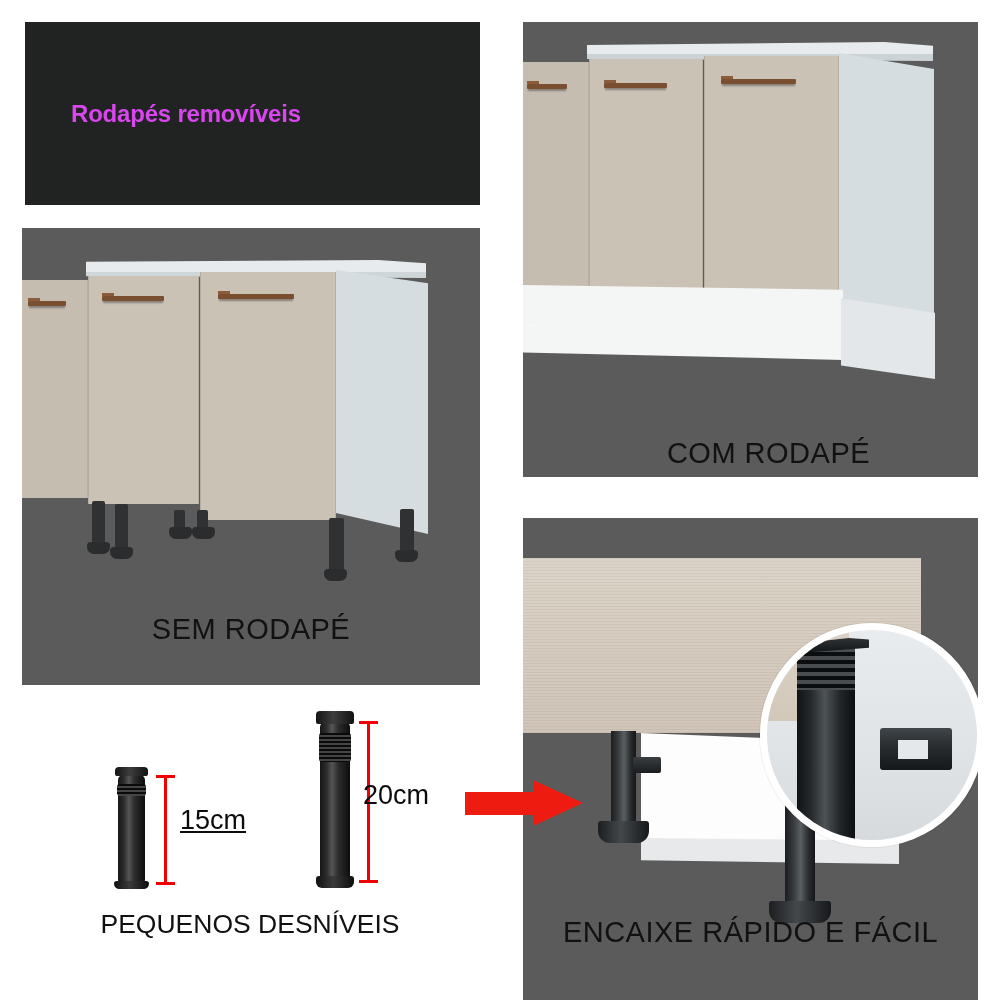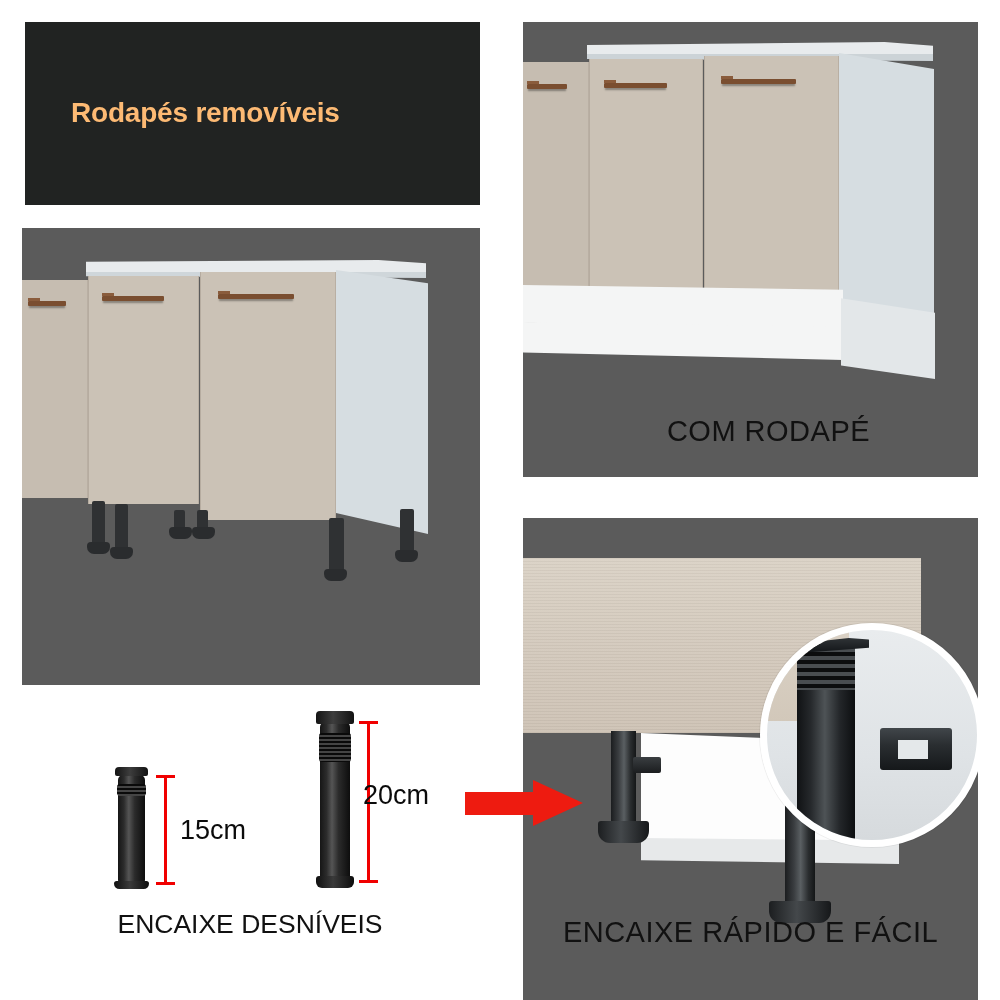--- a/index.html
+++ b/index.html
@@ -7,21 +7,21 @@
   body { font-family:"Liberation Sans", sans-serif; position:relative; overflow:hidden; }
 
   .stage { position:absolute; left:0; top:0; width:1000px; height:1000px; background:#fff; }
 
   
   .title-block{
     position:absolute; left:25px; top:22px; width:455px; height:183px;
     background:#212322; display:flex; align-items:center;
   }
   .title-text{
-    color:#fdba74; font-size:28px; font-weight:bold; line-height:1.32;
+    color:#d946ef; font-size:24px; font-weight:bold; line-height:1.32;
     padding-left:46px; letter-spacing:-0.2px;
   }
 
   
   .panel{ position:absolute; background:#5b5b5b; overflow:hidden; }
   .panel-caption{
     position:absolute; left:0; width:100%; text-align:center;
     color:#111; font-size:29px; letter-spacing:0.5px; font-weight:400;
   }
 
@@ -196,20 +196,21 @@
       <div class="handle" style="left:196px; top:66px; width:76px;"></div>
 
       <div class="cleg" style="left:70px; top:273px; height:44px;"></div>
       <div class="cleg" style="left:93px; top:276px; height:46px;"></div>
       <div class="cleg" style="left:152px; top:282px; height:20px; width:11px;"></div>
       <div class="cleg" style="left:175px; top:282px; height:20px; width:11px;"></div>
       <div class="cleg" style="left:307px; top:290px; height:54px; width:15px;"></div>
       <div class="cleg" style="left:378px; top:281px; height:44px; width:14px;"></div>
     </div>
 
+    <div class="panel-caption" style="top:385px;">SEM RODAPÉ</div>
   </div>
 
   <div class="panel" id="panel-com">
 
     <div class="cab" style="left:0; top:0; width:455px; height:380px;">
 
       <div class="door rear" style="left:-6px; top:40px; width:72px; height:230px;"></div>
       <div class="handle" style="left:4px; top:62px; width:40px;"></div>
 
       <div class="top-slab" style="left:64px; top:20px; width:346px; height:16px;
@@ -227,21 +228,21 @@
       <div class="handle" style="left:198px; top:57px; width:75px;"></div>
 
       <div class="plinth" style="left:0; top:263px; width:320px; height:48px;
                   clip-path:polygon(0 0, 100% 10%, 100% 100%, 0 78%);"></div>
       <div class="plinth" style="left:0; top:300px; width:320px; height:38px;
                   clip-path:polygon(0 0, 100% 13%, 100% 100%, 0 80%);"></div>
       <div class="plinth-side" style="left:318px; top:272px; width:94px; height:85px;
                   clip-path:polygon(0 5%, 100% 22%, 100% 100%, 0 84%);"></div>
     </div>
 
-    <div class="panel-caption" style="top:393px;padding-left:36px;">COM RODAPÉ</div>
+    <div class="panel-caption" style="top:415px;padding-left:36px;">COM RODAPÉ</div>
   </div>
 
   <div class="panel" id="panel-enc">
 
     <div class="wood-panel" style="left:0; top:40px; width:398px; height:175px;"></div>
 
     <div class="white-base" style="left:118px; top:215px; width:258px; height:128px;
                 clip-path:polygon(0 0, 100% 8%, 100% 100%, 0 84%);"></div>
     <div class="white-base-edge" style="left:118px; top:320px; width:258px; height:26px;
                 clip-path:polygon(0 0, 100% 10%, 100% 100%, 0 86%);"></div>
@@ -272,34 +273,34 @@
 
   <div class="legs-area">
 
     <div class="leg-fig" style="left:118px; top:85px; width:27px; height:110px;">
       <div class="leg-body"></div>
       <div class="leg-cap"></div>
       <div class="leg-thread" style="top:8%; height:11%;"></div>
       <div class="leg-foot"></div>
     </div>
     <div class="dim" style="left:164px; top:85px; height:110px;"></div>
-    <div class="dim-label" style="left:180px; top:125px;">15cm</div>
+    <div class="dim-label" style="left:180px; top:115px;text-decoration:underline;">15cm</div>
 
     <div class="leg-fig" style="left:320px; top:32px; width:30px; height:160px;">
       <div class="leg-body"></div>
       <div class="leg-cap"></div>
       <div class="leg-thread" style="top:7%; height:18%;"></div>
       <div class="leg-foot"></div>
     </div>
     <div class="dim" style="left:367px; top:31px; height:162px;"></div>
     <div class="dim-label" style="left:363px; top:90px;">20cm</div>
   </div>
 
   <div class="legs-caption">
-    <div>ENCAIXE DESNÍVEIS</div>
+    <div>PEQUENOS DESNÍVEIS</div>
   </div>
 
   <div class="arrow">
     <div class="shaft"></div>
     <div class="head"></div>
   </div>
 
 </div>
 
 </body></html>

